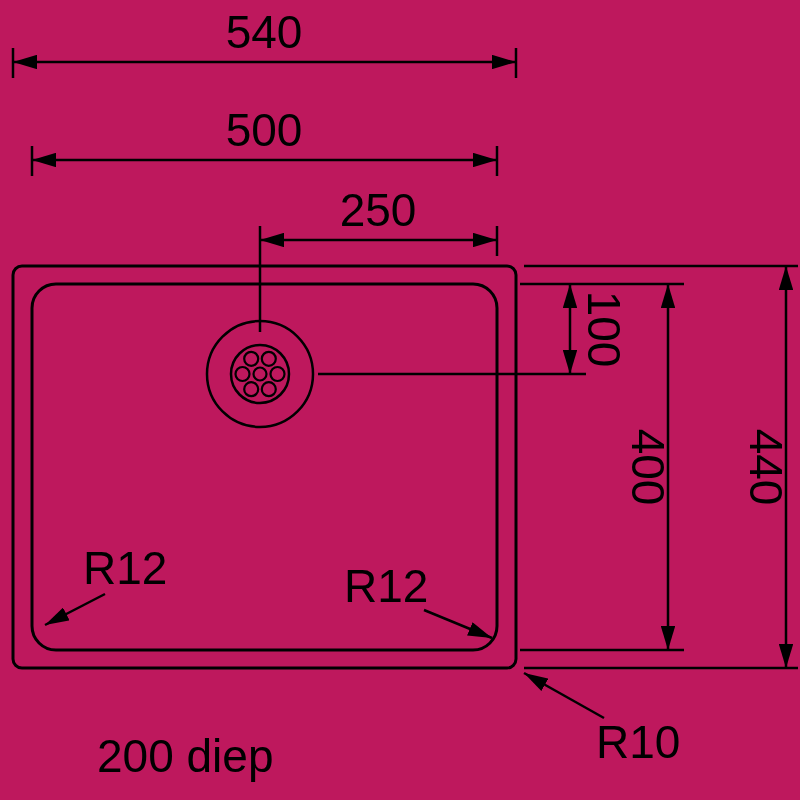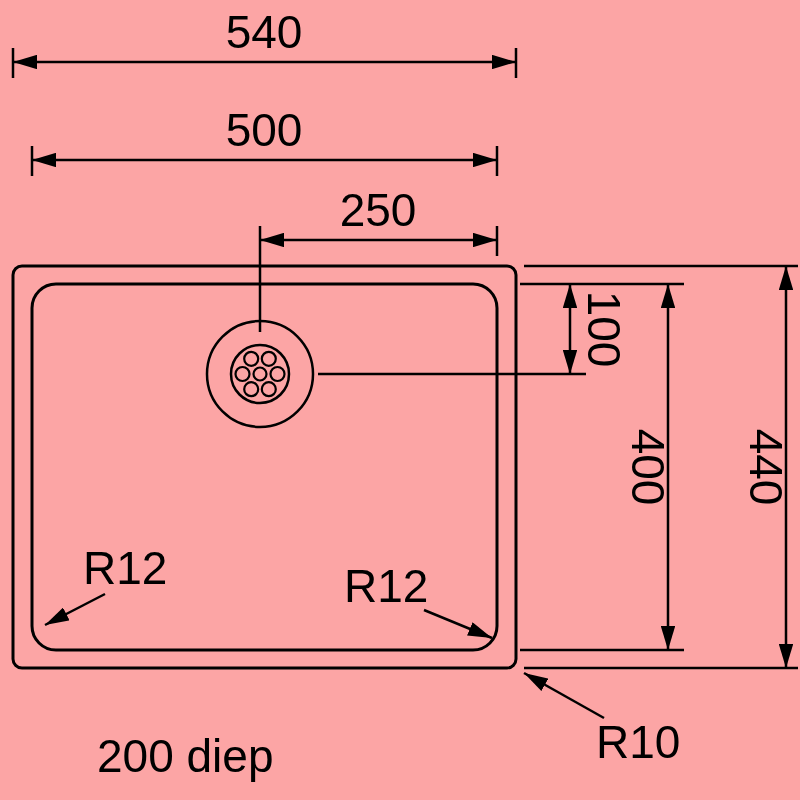--- a/index.html
+++ b/index.html
@@ -5,21 +5,21 @@
   html, body {
     margin: 0;
     padding: 0;
     background: #ffffff;
     font-family: "Liberation Sans", sans-serif;
   }
   .stage {
     position: relative;
     width: 800px;
     height: 800px;
-    background: #fca5a5;
+    background: #be185d;
     overflow: hidden;
   }
   svg text {
     font-family: "Liberation Sans", sans-serif;
     font-size: 46px;
     fill: #000000;
   }
   svg .shape {
     fill: none;
     stroke: #000000;

